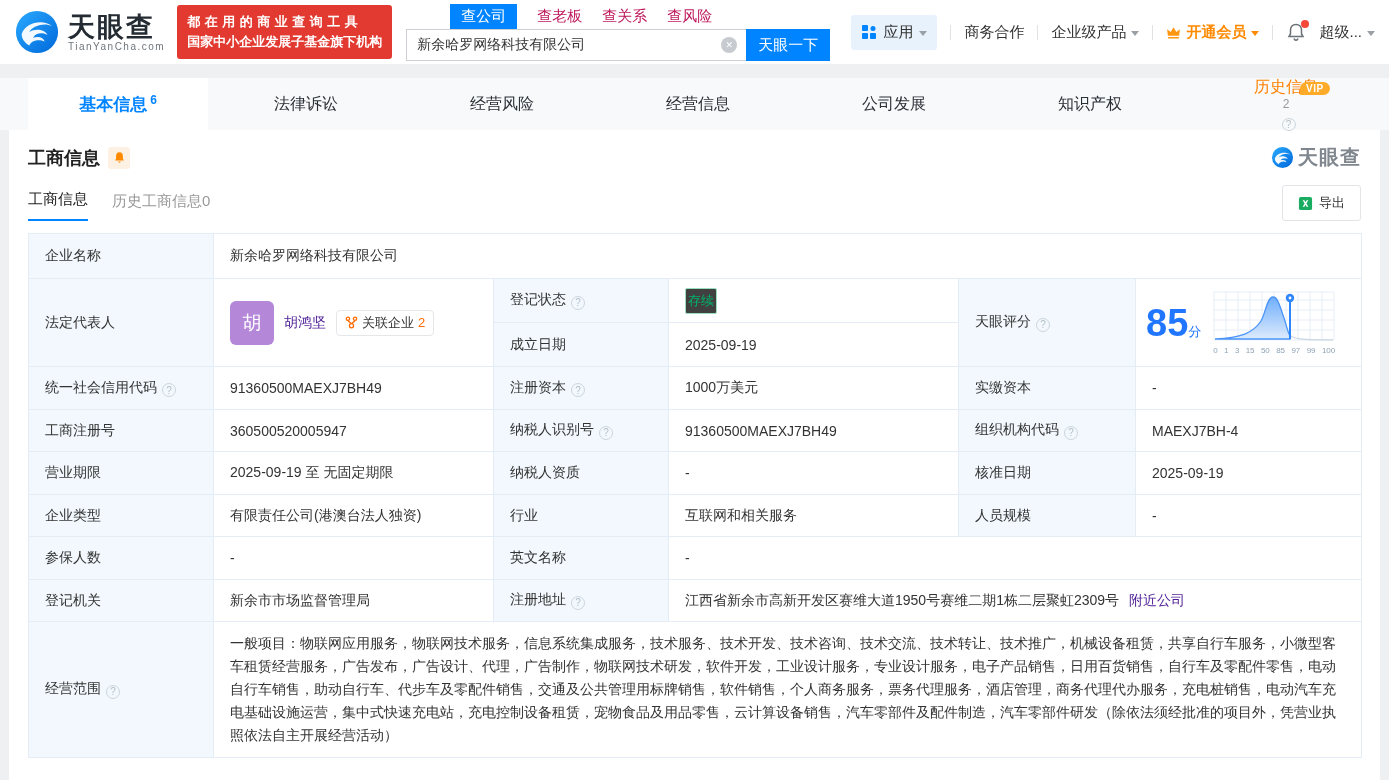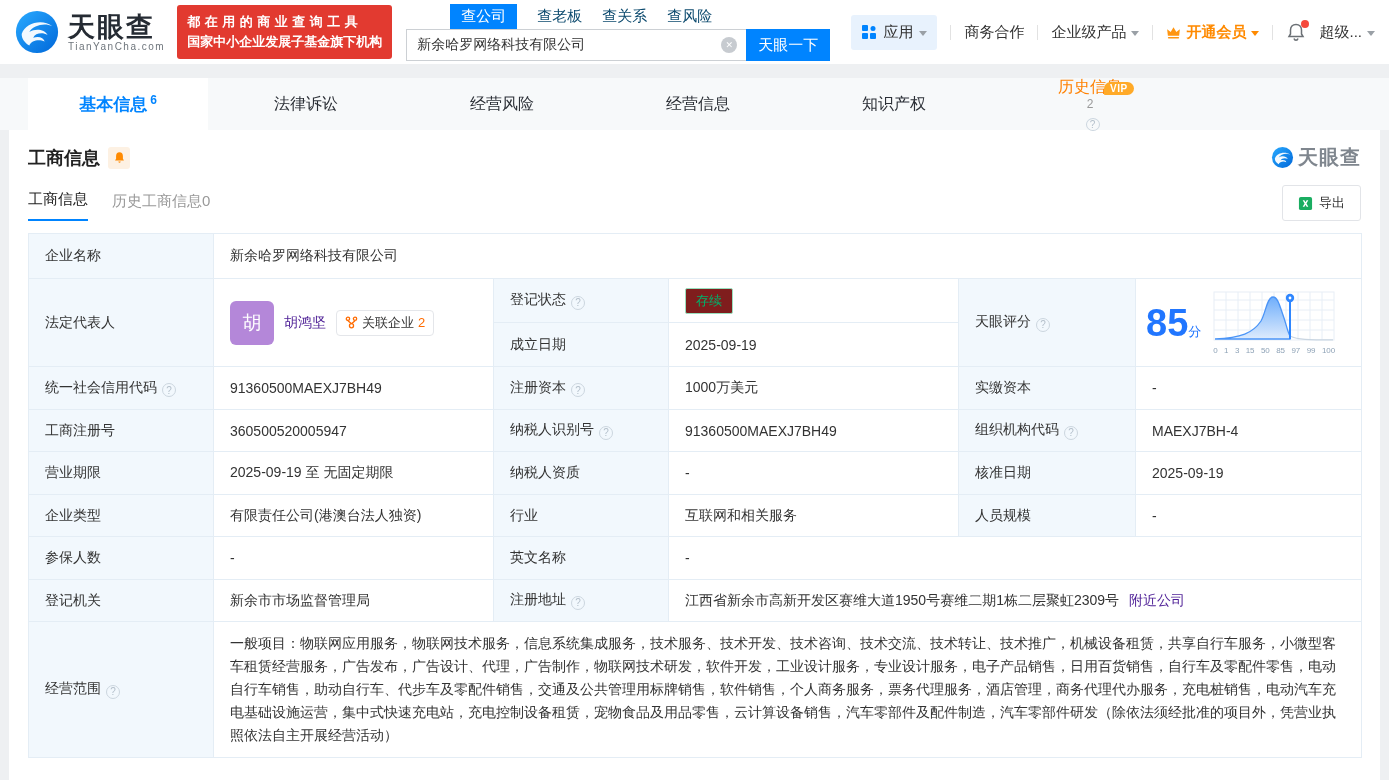--- a/index.html
+++ b/index.html
@@ -9,21 +9,21 @@
   
   .topbar { height:64px; display:flex; align-items:center; padding:0 14px; background:#fff; }
   .logo { display:flex; align-items:center; gap:8px; cursor:pointer; }
   .logo-brand { font-size:27px; font-weight:bold; color:#252b33; letter-spacing:2px; line-height:28px; }
   .logo-domain { font-size:10px; color:#6e757c; letter-spacing:1.5px; }
   .promo { margin-left:12px; background:#e23a30; color:#fff; border-radius:3px; padding:7px 10px; }
   .promo-line1 { font-size:13px; font-weight:bold; letter-spacing:4.5px; line-height:20px; }
   .promo-line2 { font-size:13px; font-weight:bold; line-height:20px; }
   .searchbox { margin-left:14px; width:424px; }
   .search-tabs { display:flex; align-items:flex-end; gap:20px; height:26px;margin-left:44px; }
-  .stab { font-size:15px; color:#0c4a6e; cursor:pointer; padding:3px 0; }
+  .stab { font-size:15px; color:#be185d; cursor:pointer; padding:3px 0; }
   .stab.active { background:#0084ff; color:#fff; padding:3px 11px; }
   .search-row { display:flex; height:32px; }
   .search-input-wrap { position:relative; flex:1; }
   .search-input { width:100%; height:32px; border:1px solid #ccd0d4; border-right:none; padding:0 32px 0 10px; font-size:14px; color:#333; outline:none; font-family:inherit; }
   .clear-icon { position:absolute; right:9px; top:8px; width:16px; height:16px; border-radius:50%; background:#c7cbd0; color:#fff; font-size:9px; display:flex; align-items:center; justify-content:center; cursor:pointer; }
   .clear-icon::before { content:"\2715"; }
   .search-btn { width:84px; height:32px; background:#0084ff; color:#fff; border:none; font-size:15px; cursor:pointer; font-family:inherit; }
   .topmenu { margin-left:auto; display:flex; align-items:center; gap:13px; font-size:15px; color:#333; }
   .menu-apps { display:flex; align-items:center; gap:6px; background:#e8f2fd; border-radius:3px; padding:8px 10px; cursor:pointer; }
   .vdiv { width:1px; height:15px; background:#e2e2e2; }
@@ -63,21 +63,21 @@
   .biz-table td { border:1px solid #e4edf5; padding:6px 16px; vertical-align:middle; word-break:break-all; }
   td.lbl { background:#f2f8fd; }
   tr.h45 { height:45px; } tr.h44 { height:44px; } tr.h42 { height:42px; } tr.h43 { height:43px; }
   .qm { display:inline-flex; width:14px; height:14px; border:1px solid #ccd6df; border-radius:50%; color:#b3bfca; font-size:10px; align-items:center; justify-content:center; margin-left:5px; vertical-align:-2px; cursor:pointer; }
   .qm::before { content:"?"; }
   .rep { display:flex; align-items:center; gap:10px; }
   .avatar { width:44px; height:44px; border-radius:6px; background:#b487d9; color:#fff; font-size:19px; display:flex; align-items:center; justify-content:center; cursor:pointer; }
   .link { color:#4c1d95; cursor:pointer; text-decoration:none; }
   .rel-badge { display:inline-flex; align-items:center; gap:4px; border:1px solid #e4e6ea; border-radius:4px; padding:3px 8px; font-size:13px; color:#333; cursor:pointer; background:#fff; }
   .rel-count { color:#ff6b00; }
-  .status-badge { display:inline-block; color:#00b26a; background:#7f1d1d; border:1px solid #99dfbd; border-radius:2px; padding:3px 10px; font-size:13px; }
+  .status-badge { display:inline-block; color:#00b26a; background:#404040; border:1px solid #99dfbd; border-radius:2px; padding:3px 2px; font-size:13px; }
   .score-cell { padding:4px 10px !important; }
   .score-flex { display:flex; align-items:center; gap:12px; }
   .score-big { font-size:38px; font-weight:bold; color:#2176ff; line-height:40px; }
   .score-unit { font-size:13px; color:#2176ff; }
   .axis { width:122px; display:flex; justify-content:space-between; font-size:8px; color:#8fa3b7; margin-top:1px; }
   .scope-cell { line-height:23px; padding:10px 16px !important; }
   .nearby { margin-left:10px; }
 </style>
 </head>
 <body>
@@ -180,20 +180,23 @@
     <span class="ntab-count">6</span>
   </div>
   <div class="ntab">
     <span>法律诉讼</span>
   </div>
   <div class="ntab">
     <span>经营风险</span>
   </div>
   <div class="ntab">
     <span>经营信息</span>
+  </div>
+  <div class="ntab">
+    <span>公司发展</span>
   </div>
   <div class="ntab">
     <span>知识产权</span>
   </div>
   <div class="ntab history">
     <span class="vip-tag">VIP</span>
     <span>历史信息</span>
     <span class="ntab-count">2</span>
     <span class="qm"></span>
   </div>

